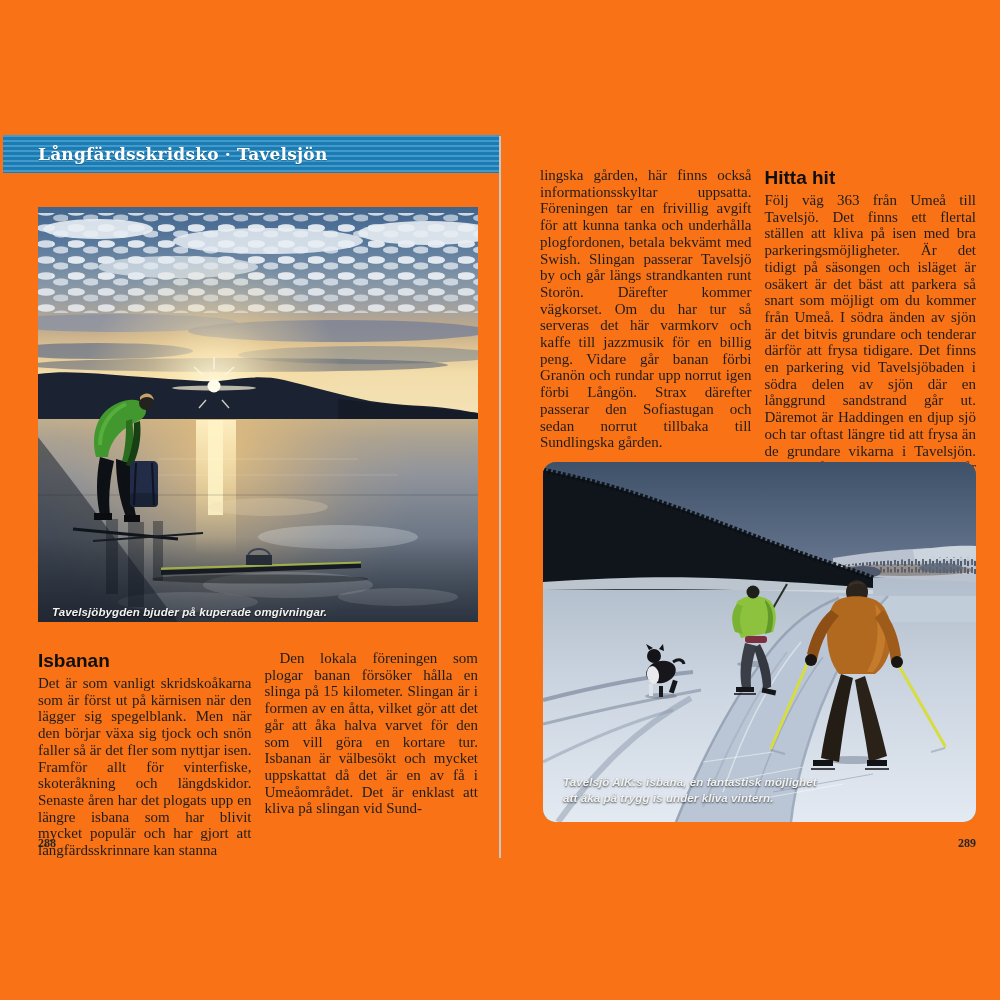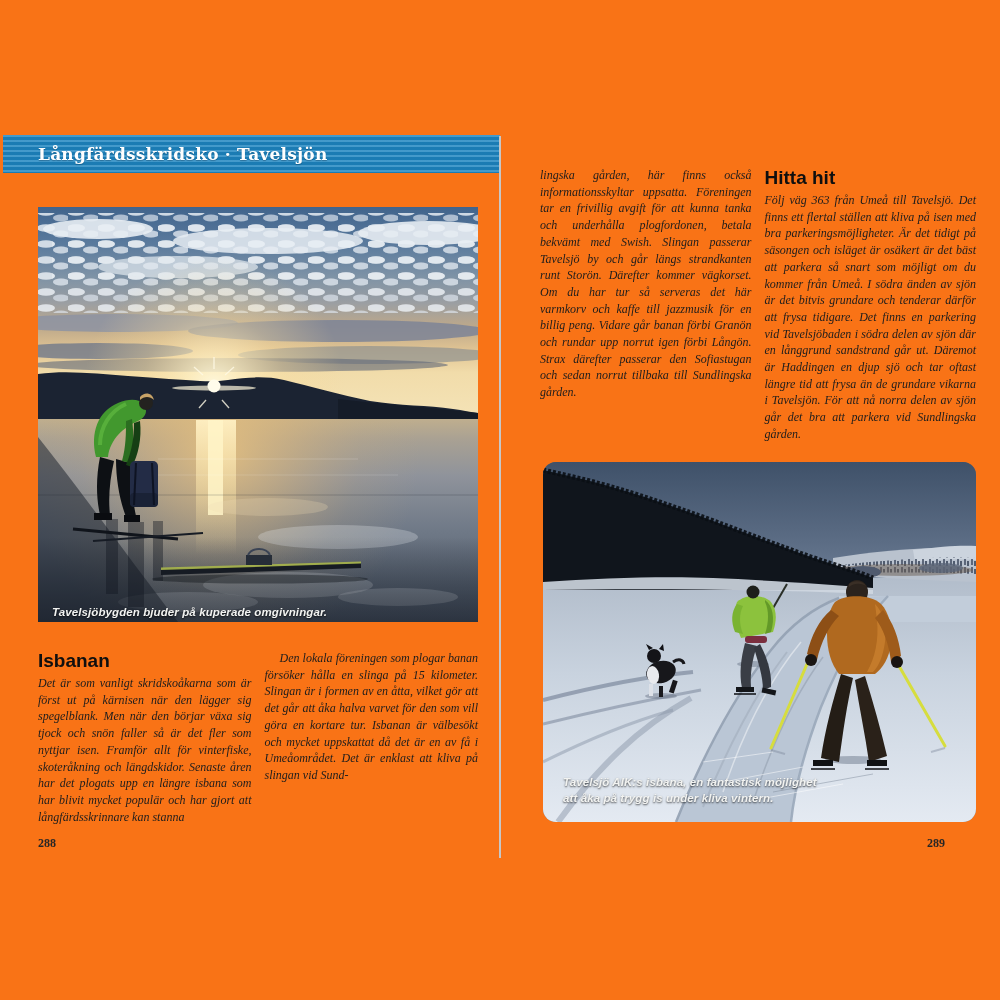--- a/index.html
+++ b/index.html
@@ -34,32 +34,32 @@
     font-size:11.5px;letter-spacing:.1px;text-shadow:0 1px 2px rgba(0,0,0,.7);
   }
   .photo-right .caption{left:20px;bottom:16px;line-height:16px;}
   .capline{display:block;}
   
   .textcols{position:absolute;display:flex;gap:13px;}
   .textcols-left{left:38px;top:650px;width:440px;}
   .textcols-right{left:540px;top:167px;width:436px;}
   .col{flex:1;min-width:0;}
   .col p{
-    margin:0;font-size:12px;line-height:16.7px;text-align:justify;
-    color:#1d1d1d;hyphens:auto;font-style:italic;-webkit-hyphens:auto;
+    margin:0;font-size:15px;line-height:16.7px;text-align:justify;
+    color:#1d1d1d;hyphens:auto;-webkit-hyphens:auto;
   }
   .col p.ind{text-indent:15px;}
   .h{
     margin:0 0 3px 0;font-size:19px;font-weight:bold;color:#0f0f0f;
     font-family:Liberation Sans, sans-serif;
   }
   
   .pagenum{position:absolute;top:836px;font-size:12px;font-weight:bold;color:#262626;}
   .pn-left{left:38px;}
-  .pn-right{left:896px;width:80px;text-align:center;}
+  .pn-right{left:896px;width:80px;text-align:right;}
 </style>
 </head>
 <body>
 
 <div class="spread">
 
   <header class="band">
     <span class="band-title">Långfärdsskridsko · Tavelsjön</span>
   </header>
 

